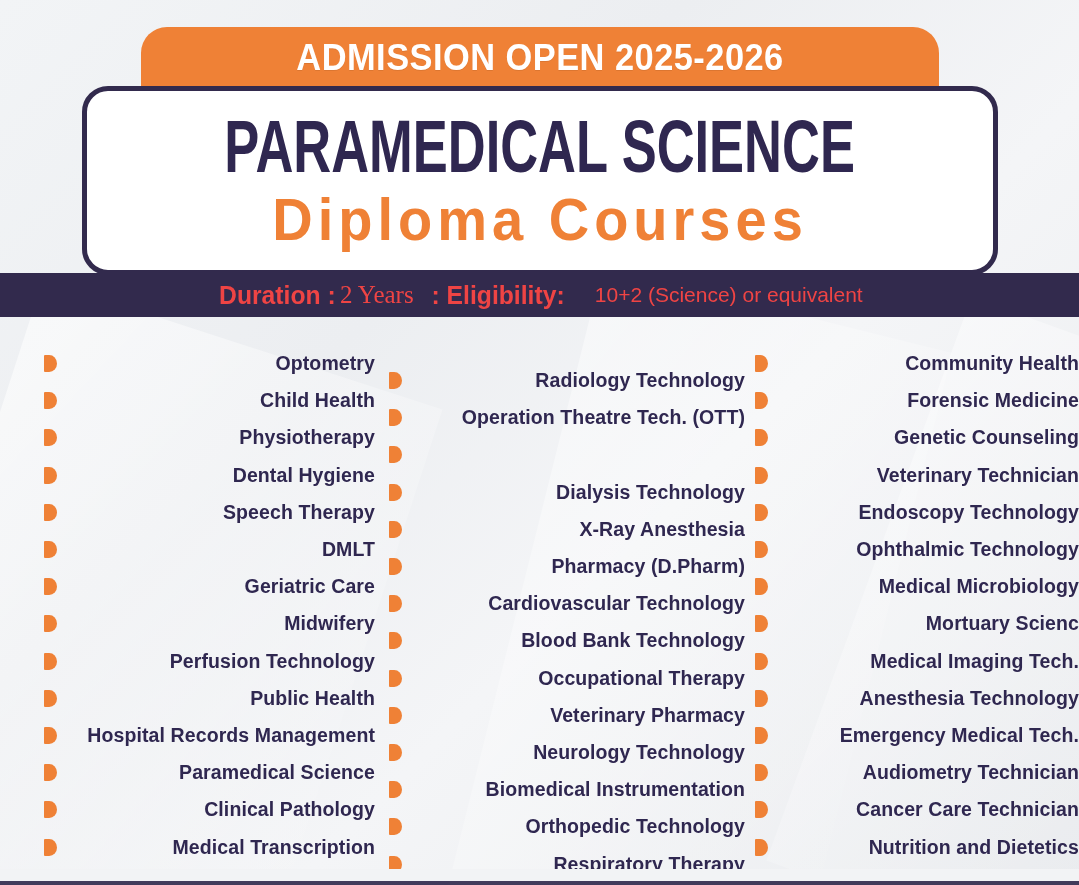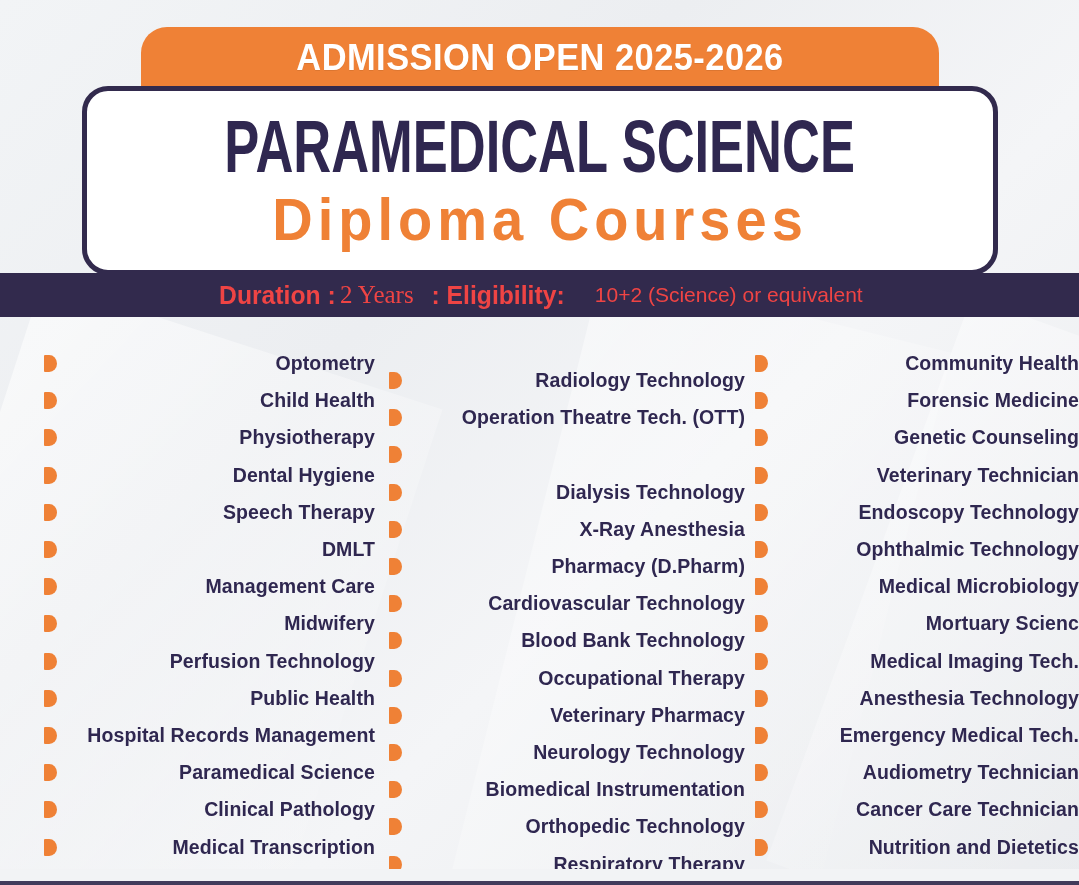--- a/index.html
+++ b/index.html
@@ -204,21 +204,21 @@
       <div class="course-item">
           <span class="bullet"></span>
           <span class="course-label">Speech Therapy</span>
         </div>
       <div class="course-item">
           <span class="bullet"></span>
           <span class="course-label">DMLT</span>
         </div>
       <div class="course-item">
           <span class="bullet"></span>
-          <span class="course-label">Management Care</span>
+          <span class="course-label">Geriatric Care</span>
         </div>
       <div class="course-item">
           <span class="bullet"></span>
           <span class="course-label">Midwifery</span>
         </div>
       <div class="course-item">
           <span class="bullet"></span>
           <span class="course-label">Perfusion Technology</span>
         </div>
       <div class="course-item">

